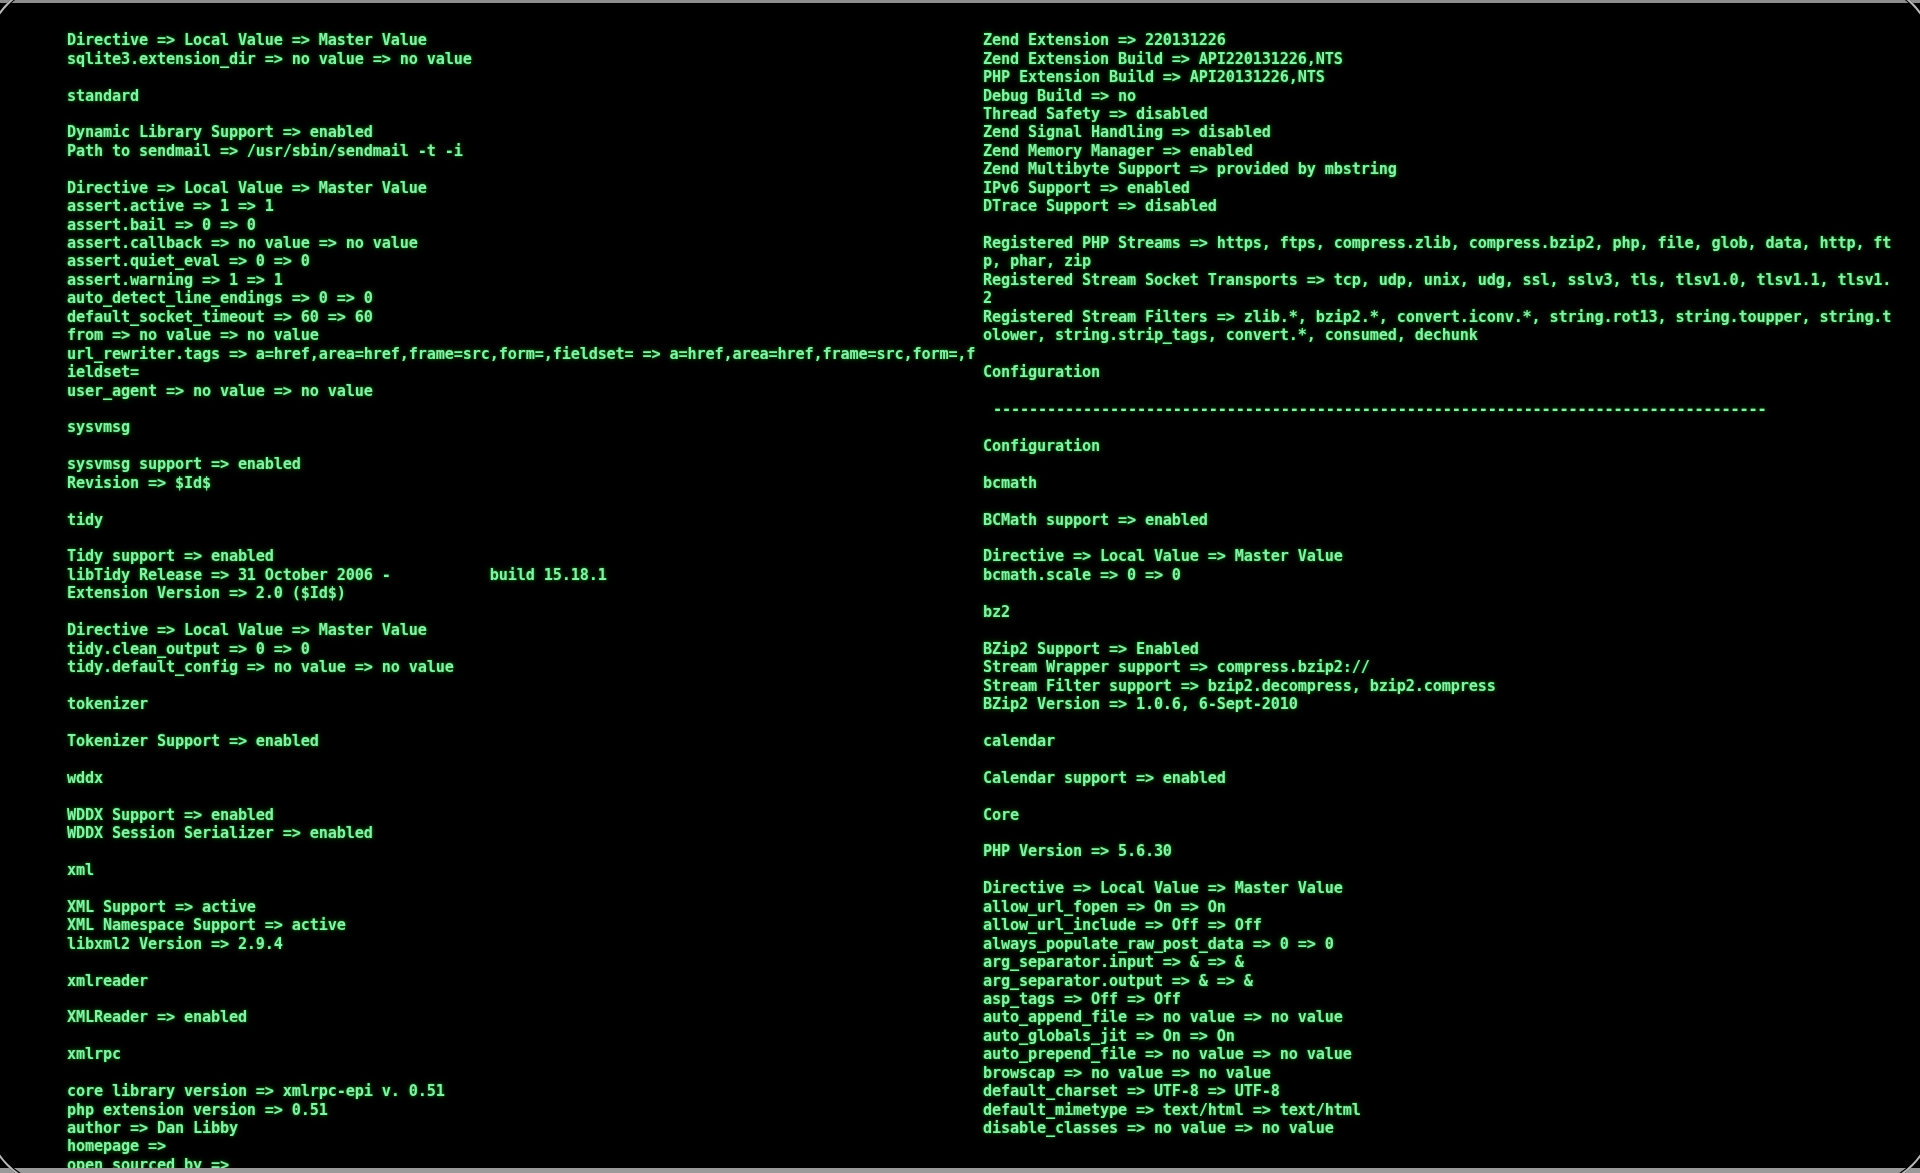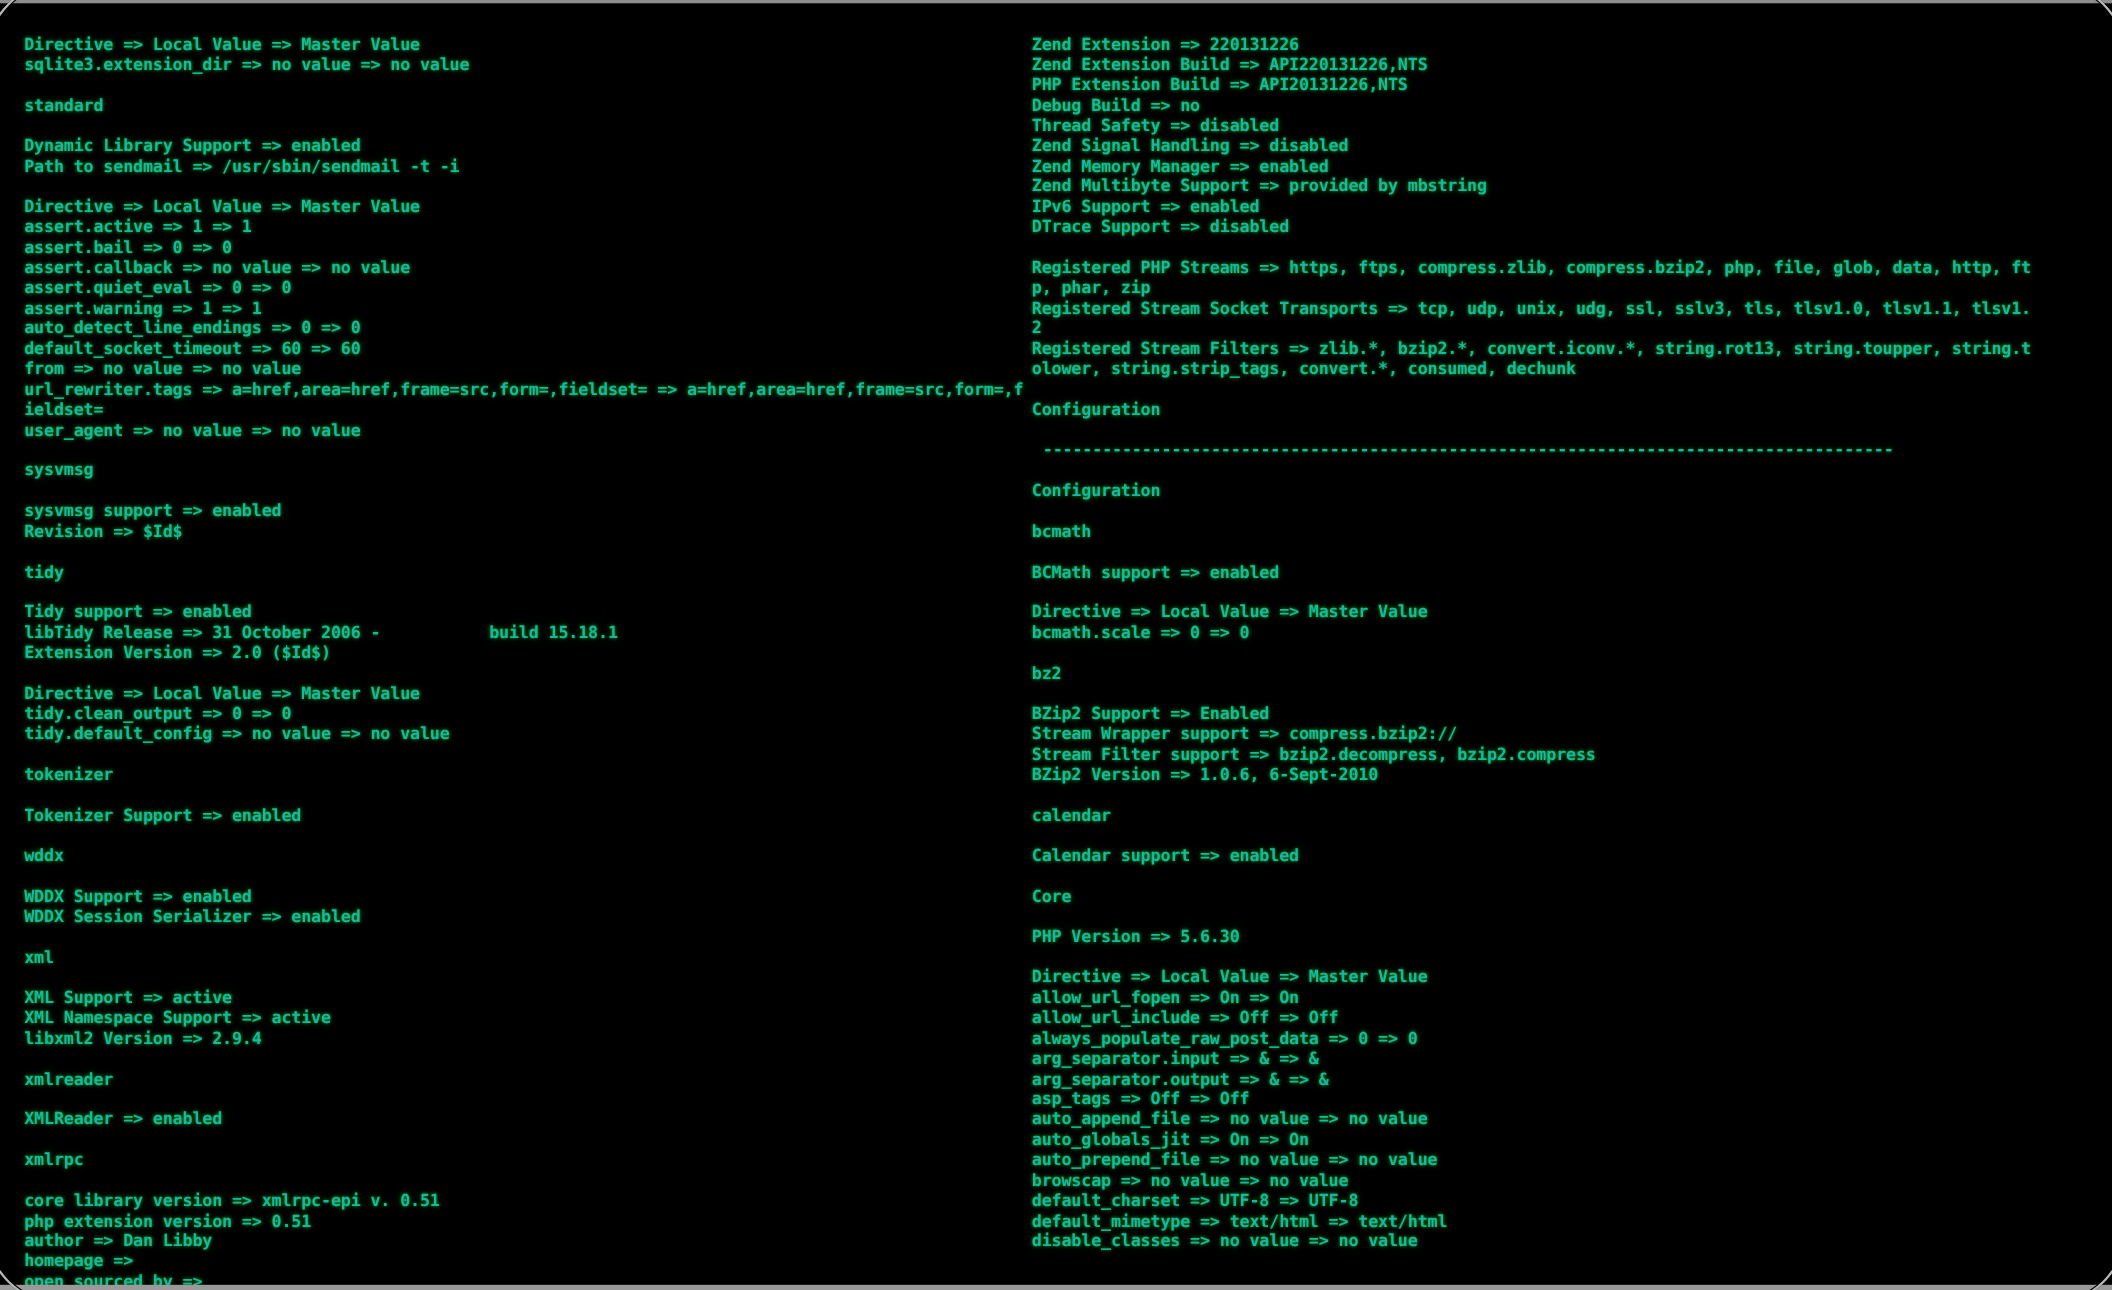--- a/index.html
+++ b/index.html
@@ -62,25 +62,26 @@
     z-index: 28;
   }
 
   .col {
     position: absolute;
     top: 16px;
     font-family: "DejaVu Sans Mono", "Liberation Mono", monospace;
     font-size: 15.2px;
     line-height: 18.45px;
     font-weight: bold;
-    color: #14b8a6;
+    color: #86efac;
     white-space: pre;
     letter-spacing: -0.15px;
     text-shadow: 0 0 3px rgba(40,255,40,0.55), 0 0 7px rgba(25,200,25,0.35);
     z-index: 10;
+    margin-left: 45px;
   }
   #col-left  { left: 22px;  width: 940px; }
   #col-right { left: 938px; width: 950px; }
 
   .line { display: block; height: 18.45px; }
   .blank { display: block; height: 18.45px; }
   .rule  { display: block; height: 18.45px; padding-left: 10px; overflow: hidden; }
 </style>
 </head>
 <body>

